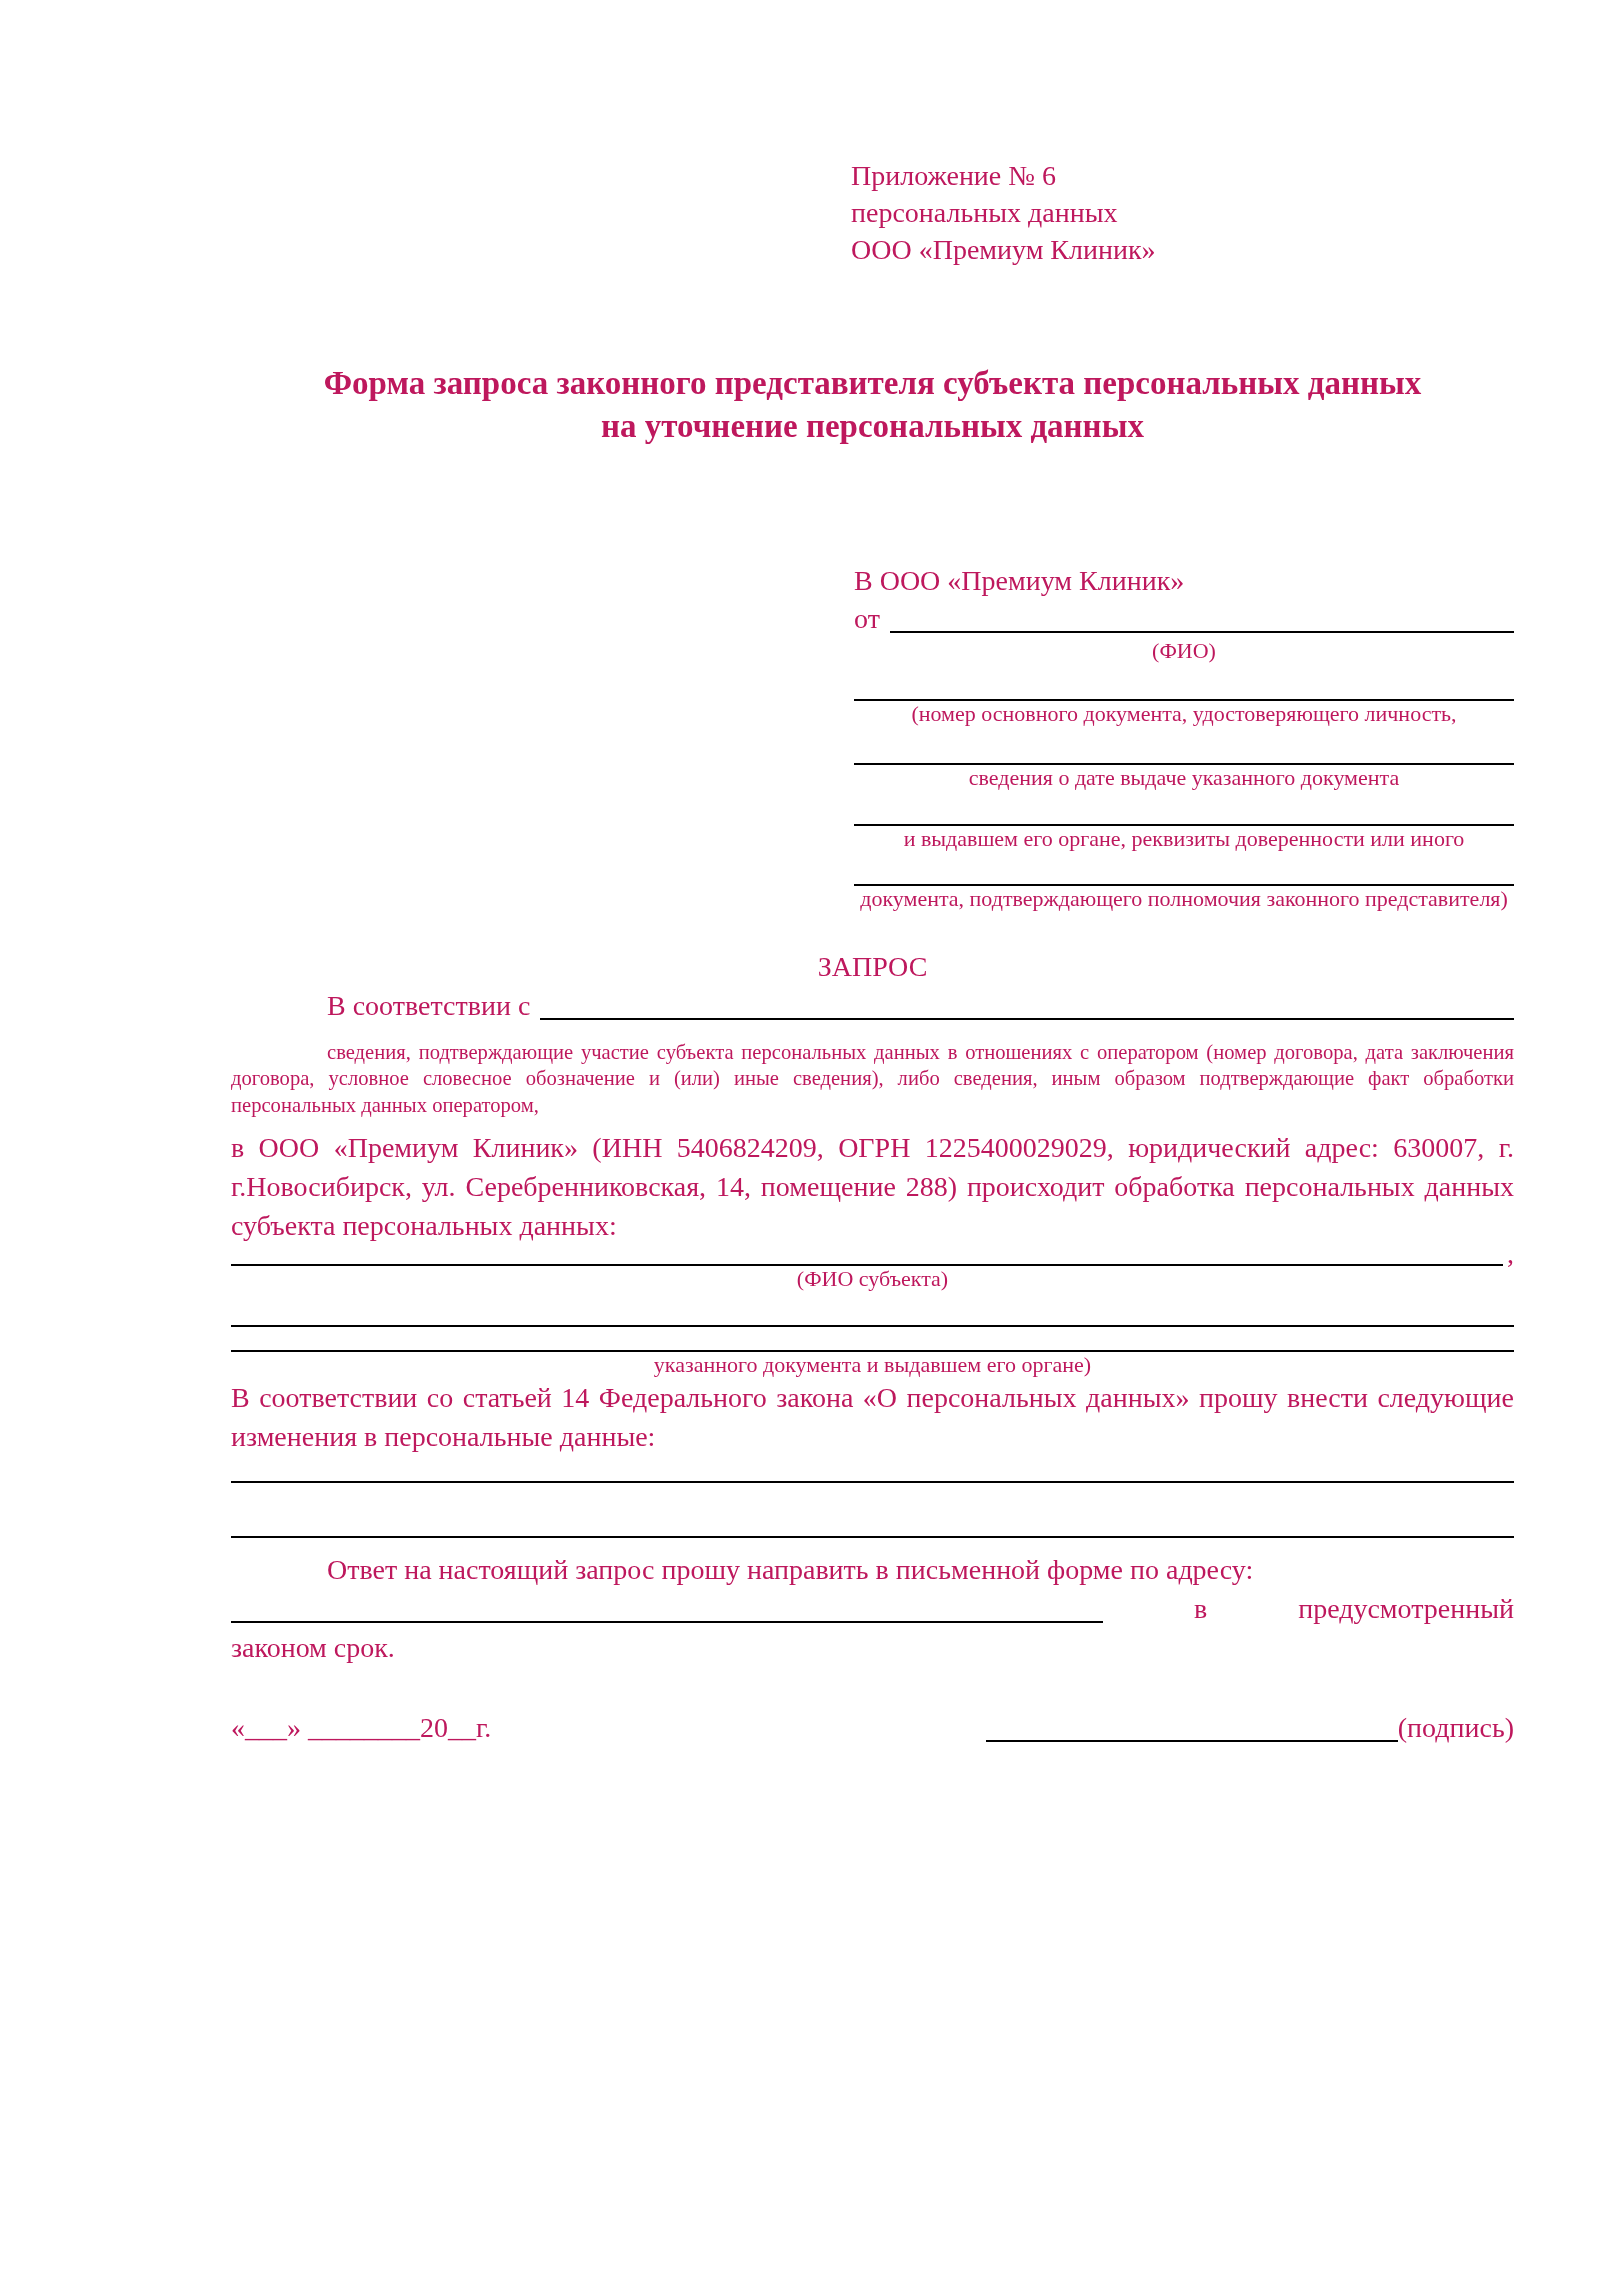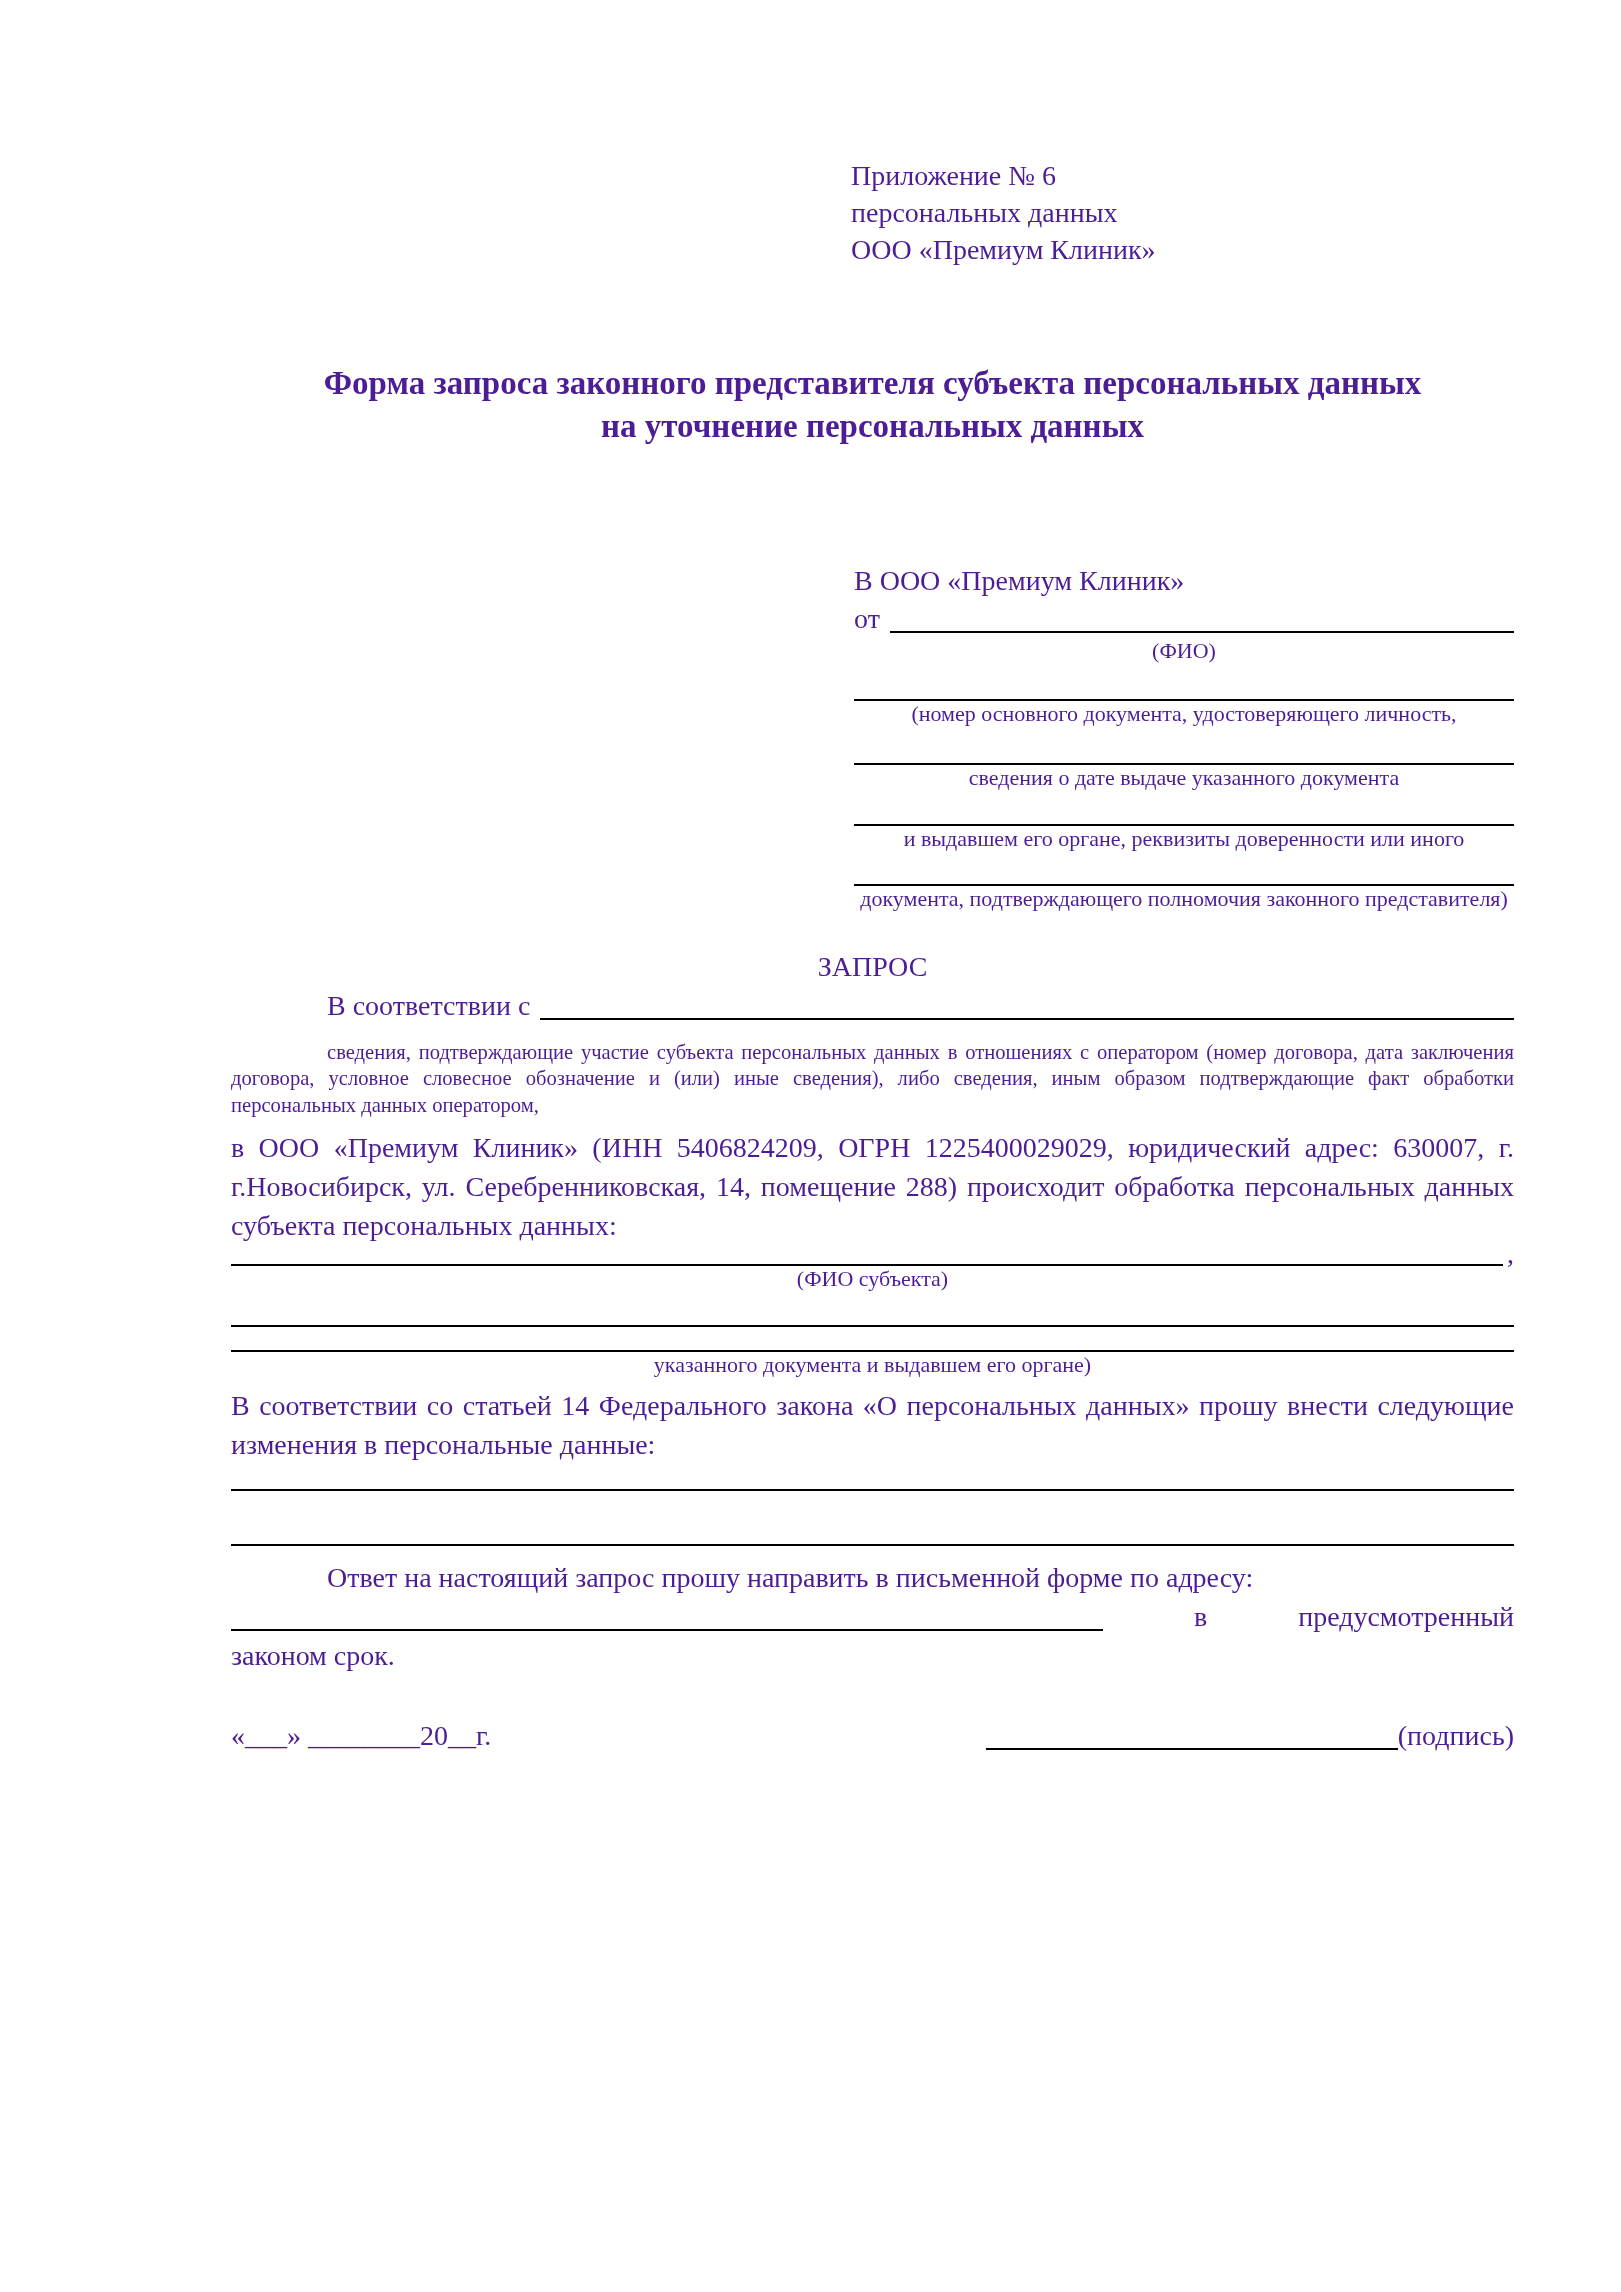--- a/index.html
+++ b/index.html
@@ -2,21 +2,21 @@
 <html lang="ru"><head>
 <meta charset="utf-8">
 <style>
   * { margin:0; padding:0; box-sizing:border-box; }
   html,body { background:#888; }
   .page {
     position:relative;
     width:1621px; height:2293px;
     margin:0 auto;
     background:#ffffff;
-    color:#4c1d95;
+    color:#be185d;
     font-family:"Liberation Serif","DejaVu Serif",serif;
     overflow:hidden;
   }
   .content {
     position:absolute;
     left:231px; right:107px; top:0;
     font-size:28px; line-height:39px;
   }
 
   
@@ -47,21 +47,21 @@
     font-size:20.6px; line-height:26.5px;
     text-align:justify; text-indent:96px;
   }
   .para { text-align:justify; }
   .op-para { margin-top:9.8px; }
   .subject-row { display:flex; align-items:flex-end; height:21.6px; }
   .subject-row .fill { margin:0; }
   .comma { line-height:25.5px; margin-left:3.9px; }
   .doc-blank { height:35px; border-bottom:2.9px solid #000; }
   .doc-blank.second { height:25.5px; }
-  .article-para { margin-top:8px; }
+  .article-para { margin-top:0; }
   .hr-blank { border-bottom:2.9px solid #000; height:0; }
   .hr-first { margin-top:25.5px; }
   .hr-second { margin-top:53px; }
   .answer-para { margin-top:11.8px; text-indent:96px; }
   .answer-row { display:flex; justify-content:space-between; align-items:flex-end; line-height:39px; }
   .answer-fill { width:872px; border-bottom:2.9px solid #000; margin-bottom:4.9px; }
 
   
   .footer-row { margin-top:41px; display:flex; justify-content:space-between; align-items:flex-end;gap:45px; }
   .sig-block { display:flex; align-items:flex-end; }

